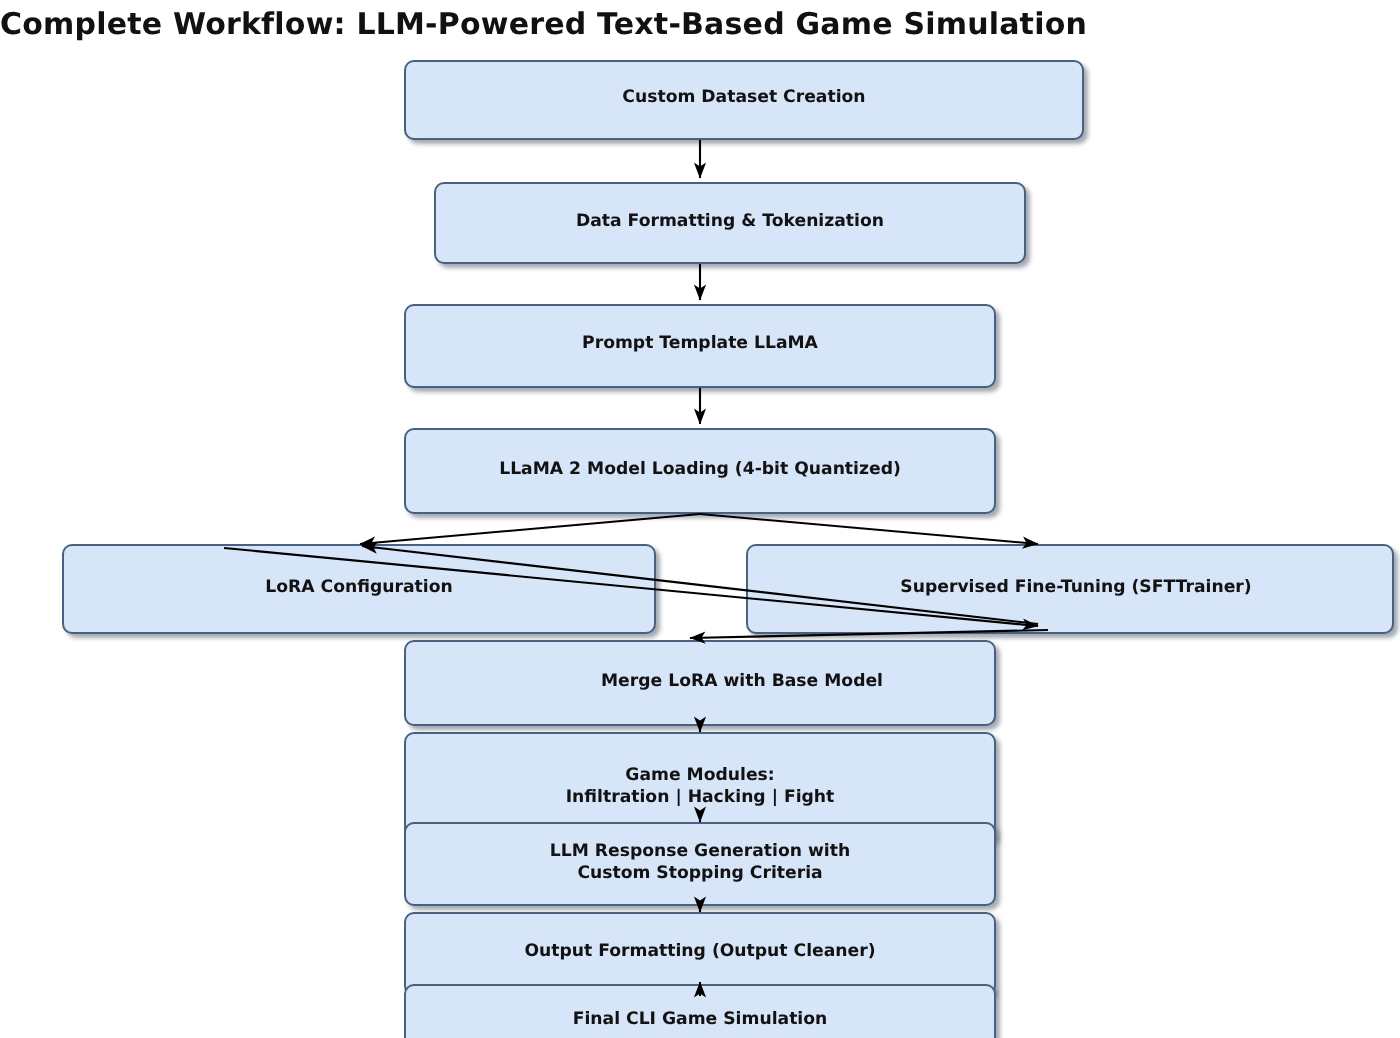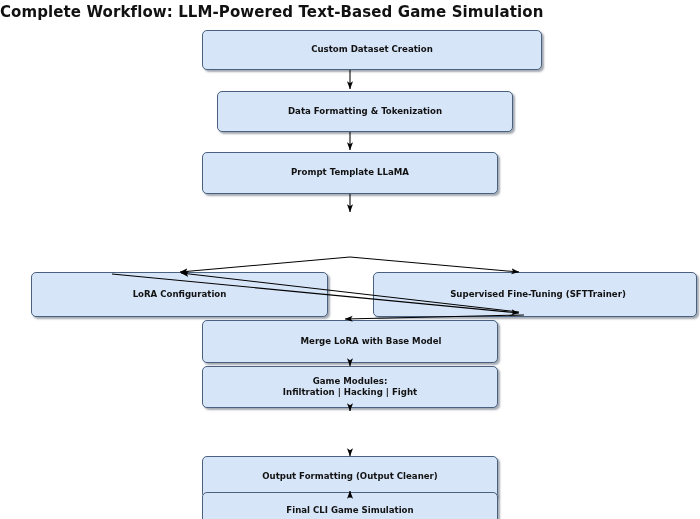--- a/index.html
+++ b/index.html
@@ -109,38 +109,45 @@
   </div>
 
   <div class="node" style="left:202px; top:91px; width:296px; height:41px;margin-left:15px;">
     <span class="lbl">Data Formatting &amp; Tokenization</span>
   </div>
 
   <div class="node" style="left:202px; top:152px; width:296px; height:42px;">
     <span class="lbl">Prompt Template LLaMA</span>
   </div>
 
+  <div class="node" style="left:202px; top:214px; width:296px; height:43px;">
+    <span class="lbl">LLaMA 2 Model Loading (4-bit Quantized)</span>
+  </div>
 
   <div class="node" style="left:31px; top:272px; width:297px; height:45px;">
     <span class="lbl">LoRA Configuration</span>
   </div>
 
   <div class="node" style="left:373px; top:272px; width:324px; height:45px;padding-left:12px;">
     <span class="lbl">Supervised Fine-Tuning (SFTTrainer)</span>
   </div>
 
   <div class="node" style="left:202px; top:320px; width:296px; height:43px;padding-left:48px;">
     <span class="lbl">Merge LoRA with Base Model</span>
   </div>
 
-  <div class="node" style="left:202px; top:366px; width:296px; height:42px;">
+  <div class="node" style="left:202px; top:366px; width:296px; height:56px;">
     <span class="lbl">Game Modules:
 Infiltration | Hacking | Fight</span>
   </div>
 
+  <div class="node" style="left:202px; top:411px; width:296px; height:42px;">
+    <span class="lbl">LLM Response Generation with
+Custom Stopping Criteria</span>
+  </div>
 
   <div class="node" style="left:202px; top:456px; width:296px; height:42px;">
     <span class="lbl">Output Formatting (Output Cleaner)</span>
   </div>
 
   <div class="node" style="left:202px; top:492px; width:296px; height:42px; align-items:flex-start; padding-top:12px;">
     <span class="lbl">Final CLI Game Simulation</span>
   </div>
 
 </div>

